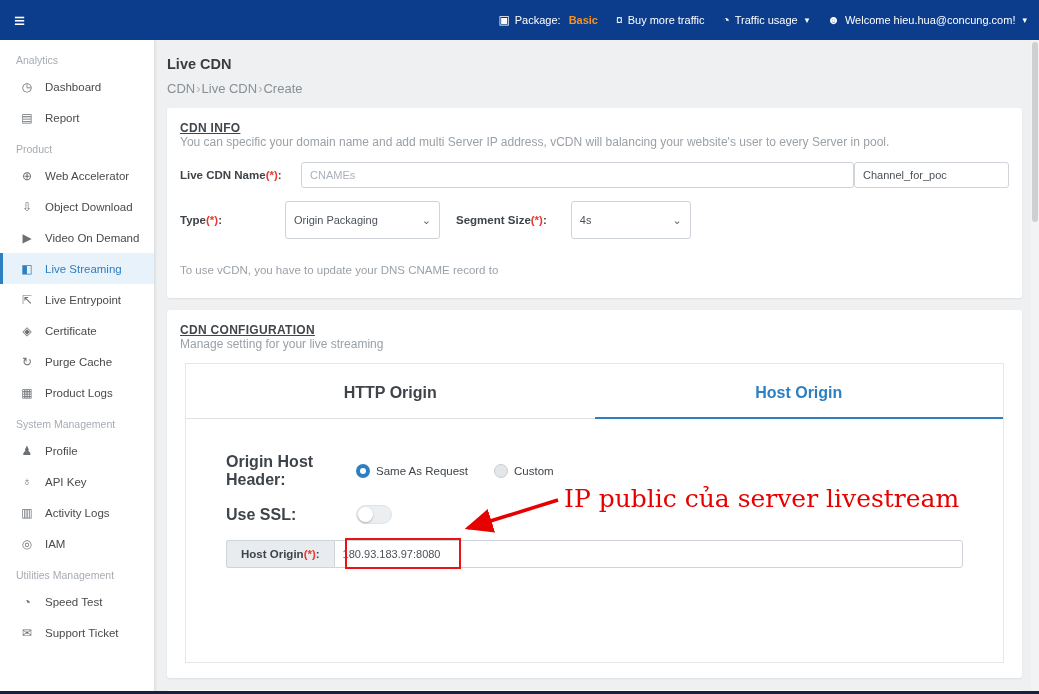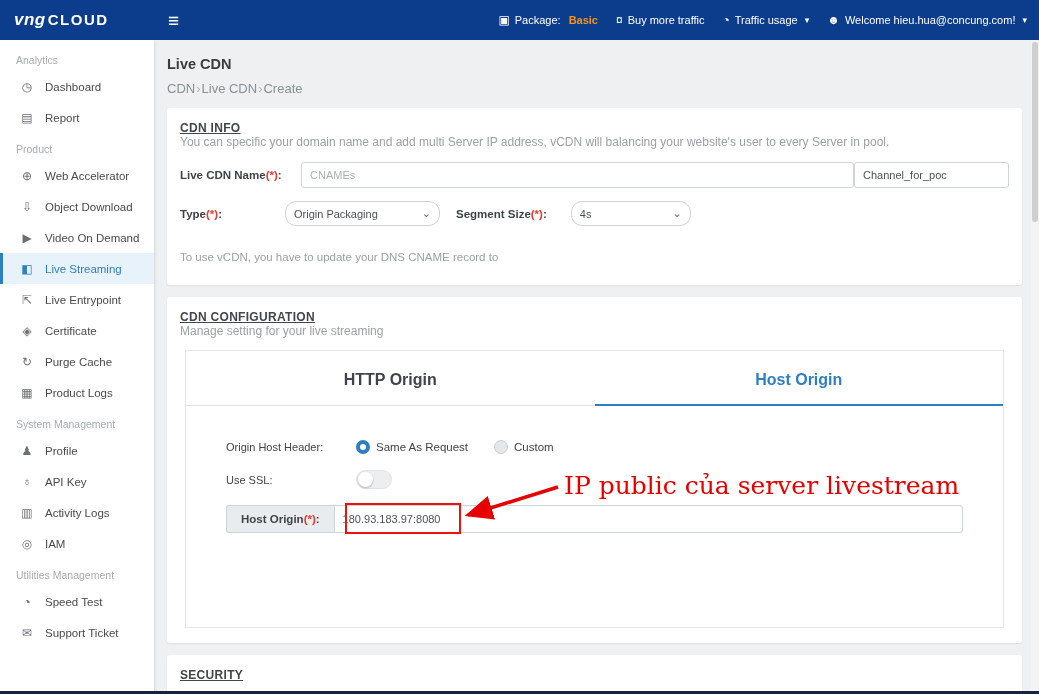--- a/index.html
+++ b/index.html
@@ -45,37 +45,37 @@
 
   .form-row { display:flex; align-items:center; margin-top:13px; }
   .flabel { width:105px; font-size:11.5px; font-weight:bold; color:#3e4449; flex-shrink:0; }
   .flabel2 { margin-left:16px; font-size:11.5px; font-weight:bold; color:#3e4449; }
   .req { color:#e8382f; }
   .tinput { height:26px; border:1px solid #ced4da; border-radius:3px; font-size:11px; padding:0 8px;
             color:#4c5258; font-family:inherit; outline:none; background:#fff; }
   .tinput::placeholder { color:#a9b1b9; }
   .w155 { width:155px; }
   .grow { flex:1; margin-left:16px; }
-  .select { height:25px; border:1px solid #ced4da; border-radius:11px; font-size:11px; color:#4c5258;
+  .select { height:38px; border:1px solid #ced4da; border-radius:3px; font-size:11px; color:#4c5258;
             display:flex; align-items:center; justify-content:space-between; padding:0 8px;
             cursor:pointer; background:#fff;text-align:center; }
   .sel-caret { color:#666; font-size:11px; margin-left:8px; }
   .w120 { width:120px; }
   .seg { margin-left:24px; }
   .dns-note { margin-top:25px; margin-bottom:9px; font-size:11.5px; color:#9aa1a7; }
 
   
   .config-inner { border:1px solid #e4e6e8; margin:12px 5px 2px; position:relative; }
   .tabs { display:flex; border-bottom:1px solid #e0e3e6; }
   .tab { width:50%; text-align:center; padding:20px 0 15px; font-size:16px; font-weight:bold;
          color:#3e4449; cursor:pointer; }
   .tab.active { color:#2e7fc2; border-bottom:2px solid #2e7fc2; margin-bottom:-1px; }
   .config-body { padding:34px 40px 78px; }
   .crow { display:flex; align-items:center; margin-bottom:16px; }
-  .clabel { width:130px; font-size:11px; font-weight:normal; color:#3e4449; flex-shrink:0; }
+  .clabel { width:130px; font-size:16px; font-weight:bold; color:#3e4449; flex-shrink:0; }
   .radio-opt { display:flex; align-items:center; gap:6px; margin-right:26px; font-size:11.5px;
                color:#3e4449; cursor:pointer; }
   .radio { width:14px; height:14px; border-radius:50%; display:inline-block; }
   .radio.on { border:4px solid #2e7fc2; background:#fff; }
   .radio.off { border:1px solid #c9cdd1; background:#e4e7ea; }
   .toggle { width:36px; height:19px; background:#eceff1; border:1px solid #dfe3e6; border-radius:10px;
             position:relative; display:inline-block; cursor:pointer; }
   .knob { position:absolute; left:1px; top:1px; width:15px; height:15px; background:#fff;
           border-radius:50%; box-shadow:0 1px 2px rgba(0,0,0,.25); }
   .igroup { display:flex; width:763px; position:relative; align-items:stretch; }
@@ -93,24 +93,20 @@
 
   
   .vscroll { position:absolute; right:0; top:40px; bottom:0; width:8px; background:#f3f3f3; z-index:5; }
   .vthumb { margin:2px 1px 0; height:180px; background:#cfcfcf; border-radius:3px; }
   .bottom-edge { position:absolute; left:0; right:0; bottom:0; height:3px; background:#16233f; z-index:20; }
 </style>
 </head>
 <body>
 
 <header class="navbar">
-  <div class="logo">
-    <span class="logo-vng">vng</span>
-    <span class="logo-cloud">CLOUD</span>
-  </div>
   <span class="hamburger">≡</span>
   <div class="nav-right">
     <div class="nav-item">
       <span class="nav-icon">▣</span>
       <span>Package:</span>
       <span class="orange">Basic</span>
     </div>
     <div class="nav-item">
       <span class="nav-icon">¤</span>
       <span>Buy more traffic</span>

